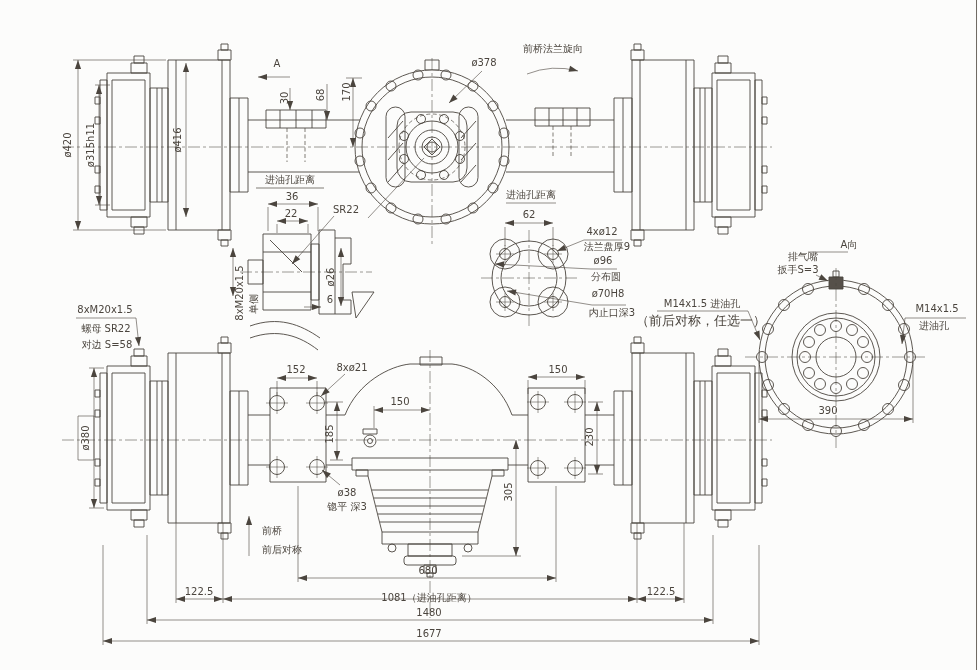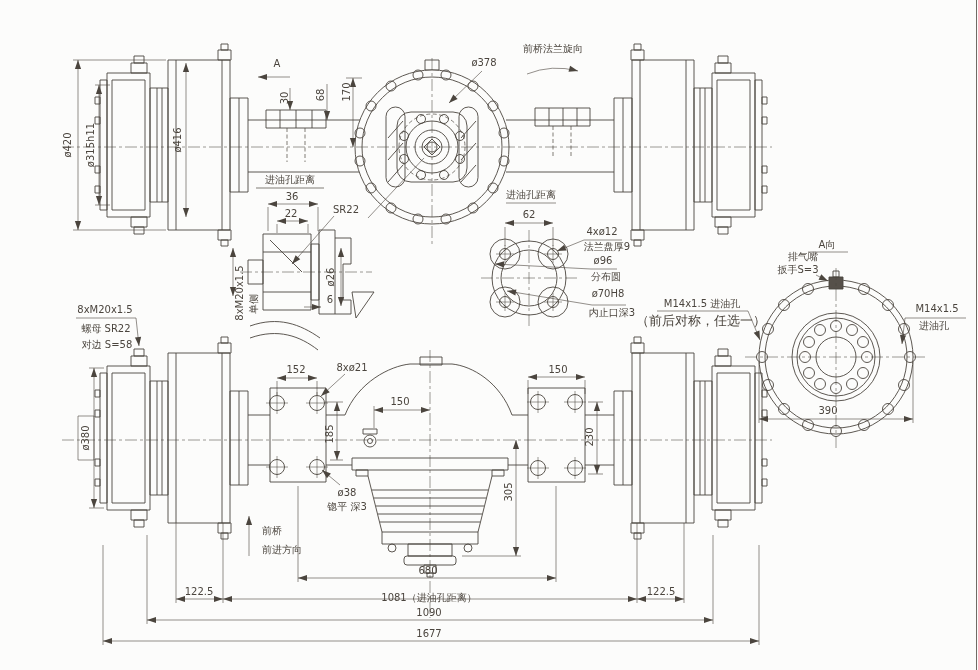--- a/index.html
+++ b/index.html
@@ -403,41 +403,41 @@
 
 <span class="lb" style="left:531px;top:195px">进油孔距离</span>
 <span class="lb" style="left:529px;top:215px">62</span>
 <span class="lb" style="left:602px;top:232px">4xø12</span>
 <span class="lb" style="left:607px;top:247px">法兰盘厚9</span>
 <span class="lb" style="left:603px;top:261px">ø96</span>
 <span class="lb" style="left:606px;top:277px">分布圆</span>
 <span class="lb" style="left:608px;top:294px">ø70H8</span>
 <span class="lb" style="left:612px;top:313px">内止口深3</span>
 
-<span class="lb" style="left:827px;top:245px">A向</span>
+<span class="lb" style="left:849px;top:245px">A向</span>
 <span class="lb" style="left:803px;top:257px">排气嘴</span>
 <span class="lb" style="left:798px;top:270px">扳手S=3</span>
 <span class="lb" style="left:702px;top:304px">M14x1.5 进油孔</span>
 <span class="lb sm" style="left:701px;top:320px">（前后对称，任选一）</span>
 <span class="lb" style="left:937px;top:309px">M14x1.5</span>
 <span class="lb" style="left:934px;top:326px">进油孔</span>
 <span class="lb" style="left:828px;top:411px">390</span>
 
 <span class="lb lbv" style="left:86px;top:438px">ø380</span>
 <span class="lb" style="left:296px;top:370px">152</span>
 <span class="lb" style="left:352px;top:368px">8xø21</span>
 <span class="lb" style="left:400px;top:402px">150</span>
 <span class="lb" style="left:558px;top:370px">150</span>
 <span class="lb lbv" style="left:330px;top:434px">185</span>
 <span class="lb lbv" style="left:590px;top:437px">230</span>
 <span class="lb lbv" style="left:509px;top:492px">305</span>
 <span class="lb" style="left:347px;top:493px">ø38</span>
 <span class="lb" style="left:347px;top:507px">锪平 深3</span>
 <span class="lb" style="left:272px;top:531px">前桥</span>
-<span class="lb" style="left:282px;top:550px">前进方向</span>
+<span class="lb" style="left:282px;top:550px">前后对称</span>
 <span class="lb" style="left:428px;top:571px">680</span>
 <span class="lb" style="left:199px;top:592px">122.5</span>
 <span class="lb" style="left:429px;top:598px">1081（进油孔距离）</span>
 <span class="lb" style="left:661px;top:592px">122.5</span>
-<span class="lb" style="left:429px;top:613px">1090</span>
+<span class="lb" style="left:429px;top:613px">1480</span>
 <span class="lb" style="left:429px;top:634px">1677</span>
 
 </div>
 
 </body></html>

